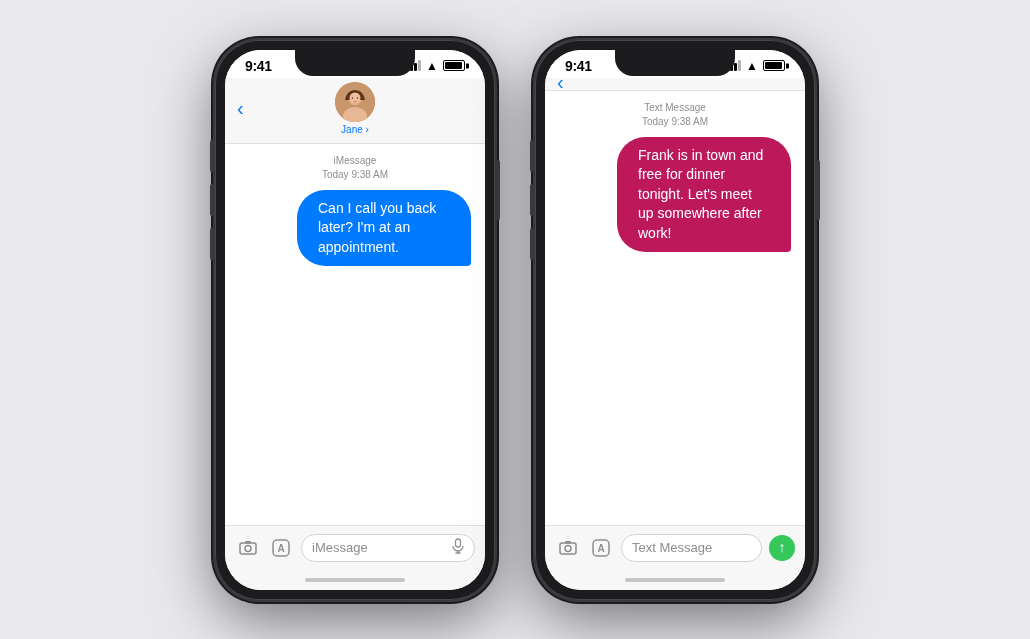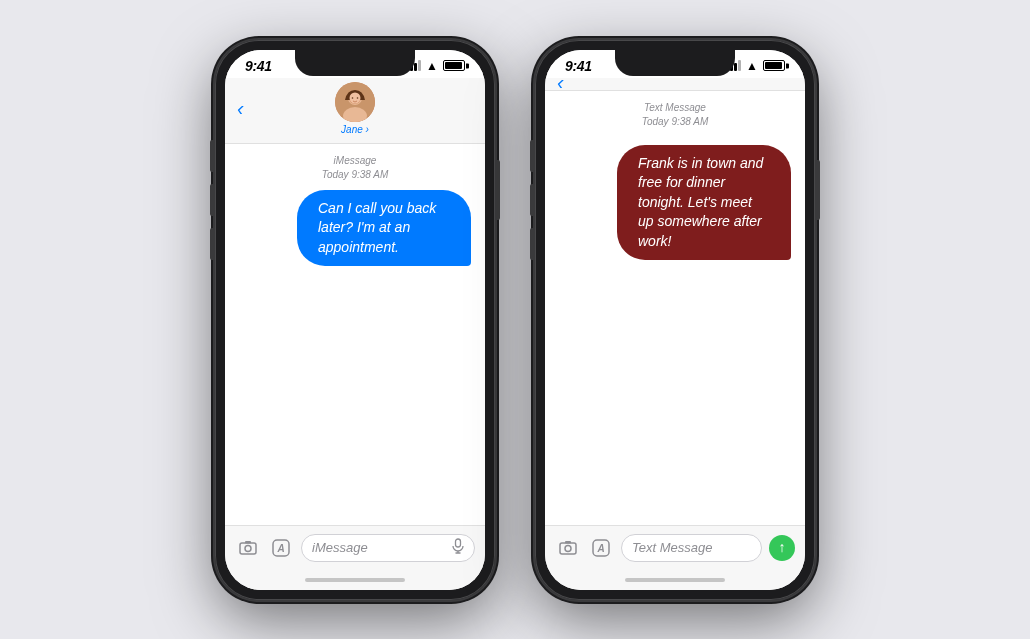--- a/index.html
+++ b/index.html
@@ -232,23 +232,22 @@
       align-self: flex-end;
       word-break: break-word;
     }
 
     .bubble-blue {
       background: #007aff;
       border-bottom-right-radius: 4px;
     }
 
     .bubble-green {
-      background: #7f1d1d;
+      background: #be185d;
       border-bottom-right-radius: 4px;
-      margin-top: 8px;
     }
 
     
     .input-bar {
       display: flex;
       align-items: center;
       gap: 7px;
       padding: 8px 10px;
       background: #f7f7f7;
       border-top: 1px solid #e0e0e0;
@@ -305,21 +304,20 @@
       color: #fff;
       font-size: 14px;
       line-height: 1;
       margin-top: -1px;
     }
 
     .phone-content {
       display: flex;
       flex-direction: column;
       height: 100%;
-      font-style: italic;
     }
 
     .messages-container {
       flex: 1;
       display: flex;
       flex-direction: column;
       padding: 10px 14px;
     }
 
     

